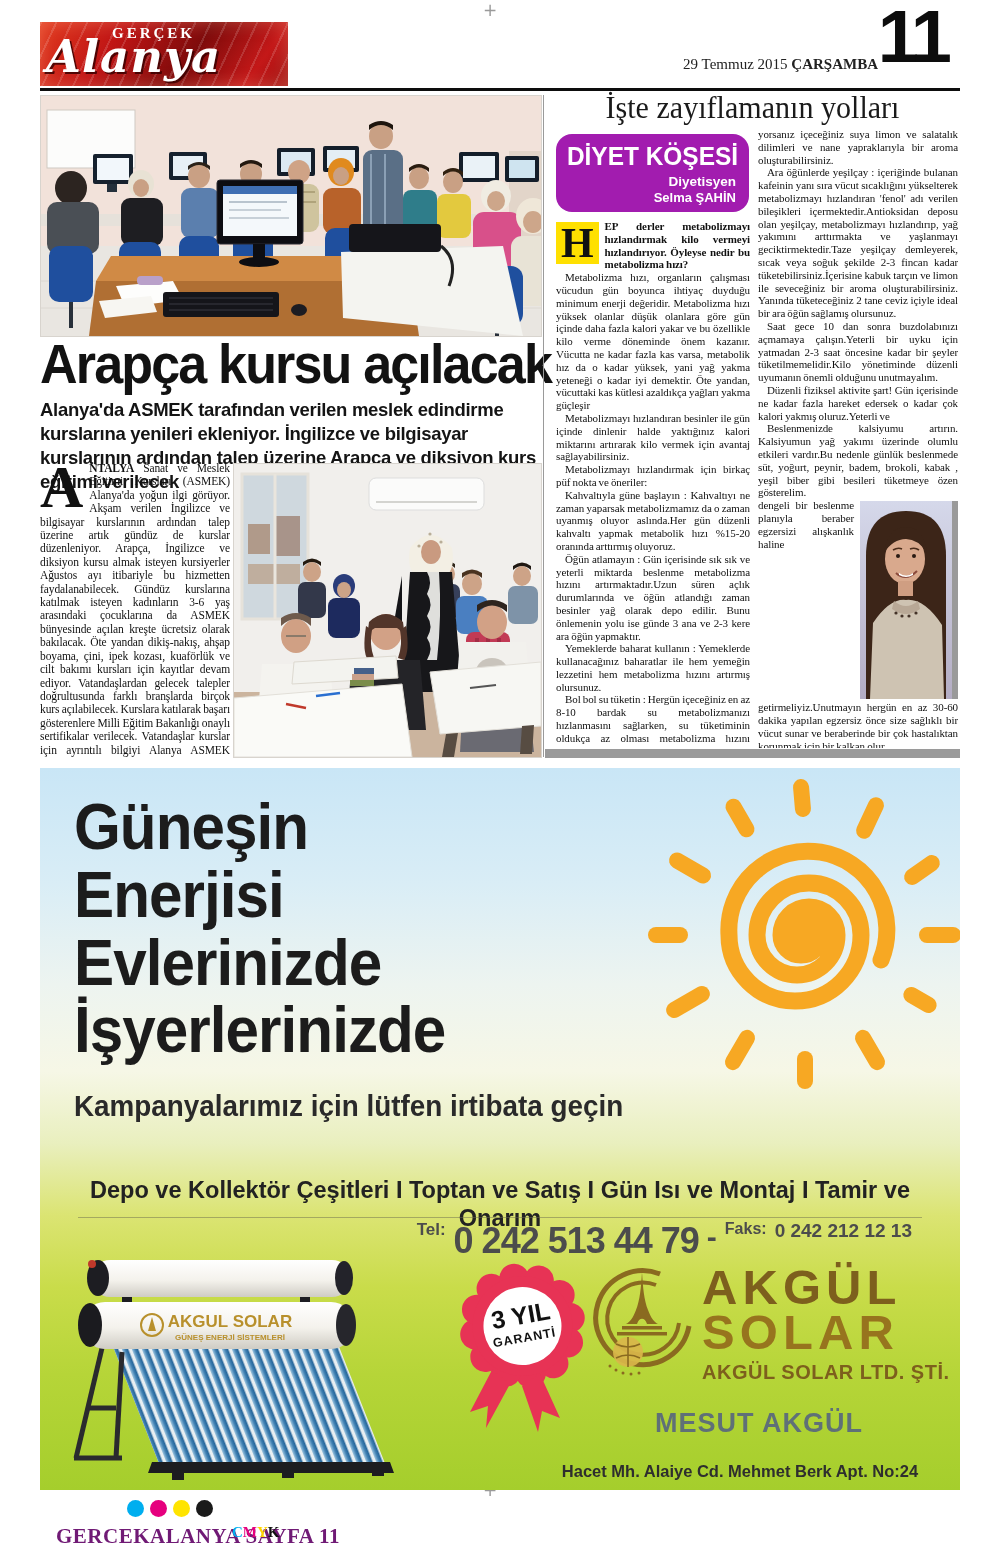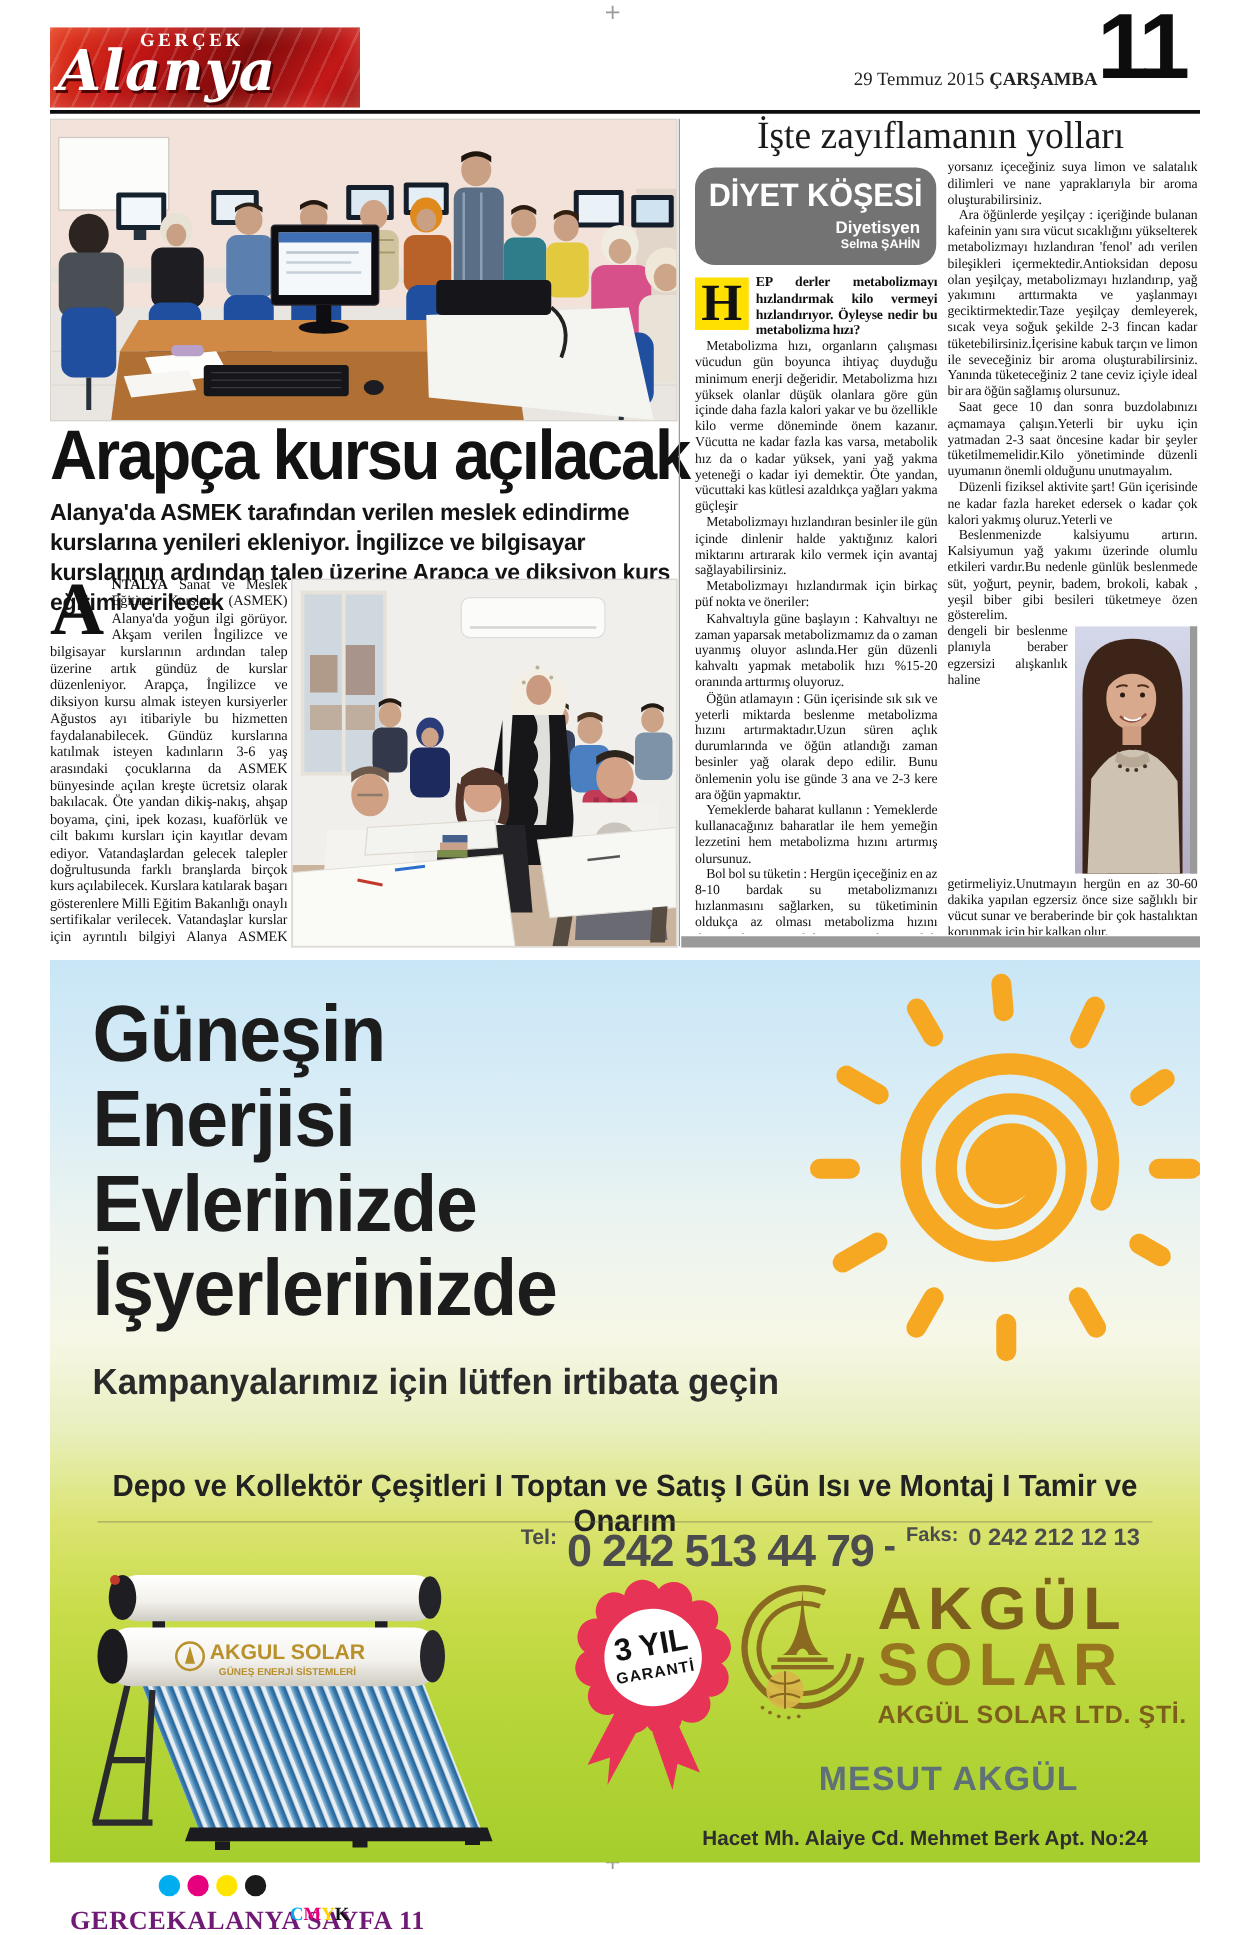--- a/index.html
+++ b/index.html
@@ -36,28 +36,28 @@
   .subhead{left:40px;top:398px;width:502px;font-family:"Liberation Sans",sans-serif;
     font-weight:700;font-size:18.5px;line-height:1.3;letter-spacing:-.3px;color:#141414;}
   .article-col{left:40px;top:462px;width:190px;height:296px;overflow:hidden;
     font-size:11.5px;line-height:13.4px;text-align:justify;letter-spacing:-.1px;word-spacing:-.5px;}
   .dropA{float:left;font-weight:bold;font-size:60px;line-height:.78;margin:2px 6px 0 0;font-family:"Liberation Serif",serif;}
 
   
   .v-divider{left:543px;top:95px;width:1px;height:662px;background:#9a9a9a;}
   .diet-title{left:545px;top:90px;width:415px;text-align:center;font-size:31px;color:#1a1a1a;
     font-family:"Liberation Serif",serif;transform:scaleX(.97);transform-origin:center top;}
-  .diet-box{left:556px;top:134px;width:193px;height:78px;background:#737373;border-radius:16px;}
+  .diet-box{left:556px;top:134px;width:193px;height:78px;background:#a21caf;border-radius:16px;}
   .diet-box-title{position:absolute;left:0;top:7px;width:100%;text-align:center;color:#fff;
     font-family:"Liberation Sans",sans-serif;font-weight:800;font-size:26px;letter-spacing:0;
     transform:scaleX(.94);transform-origin:center top;}
   .diet-box-role{position:absolute;right:13px;top:40px;color:#fff;font-family:"Liberation Sans",sans-serif;
     font-weight:700;font-size:13.5px;text-align:right;line-height:1.15;}
   .diet-box-name{position:absolute;right:13px;top:56px;color:#fff;font-family:"Liberation Sans",sans-serif;
-    font-weight:700;font-size:10px;}
+    font-weight:700;font-size:13px;}
   .diet-col{font-size:11px;line-height:12.8px;text-align:justify;letter-spacing:-.1px;word-spacing:-.5px;overflow:hidden;}
   .diet-col p{margin:0;text-indent:9px;}
   .diet-col p.noindent{text-indent:0;}
   .diet-col1{left:556px;top:220px;width:194px;height:527px;}
   .diet-col2{left:758px;top:128px;width:200px;height:620px;}
   .dropH{float:left;font-weight:bold;font-size:42px;line-height:.9;margin:2px 6px 1px 0;
     background:#ffe000;padding:3px 5px 1px 5px;font-family:"Liberation Serif",serif;}
   .portrait-float{float:right;width:98px;height:198px;margin:2px 0 2px 6px;
     border-right:6px solid #9a9a9a;box-sizing:border-box;}
   .gray-bar{left:545px;top:749px;width:415px;height:9px;background:#9a9a9a;}

